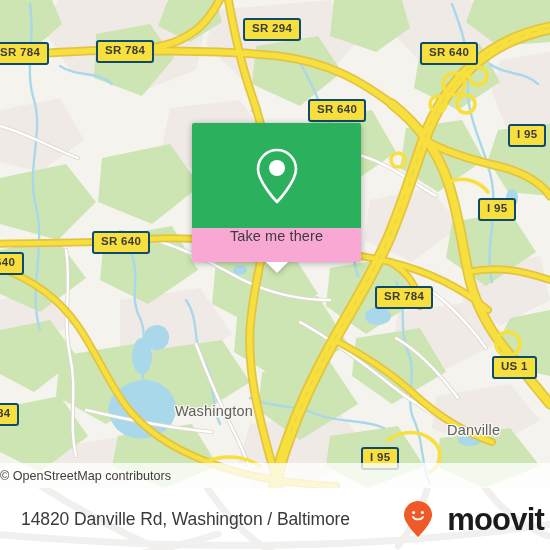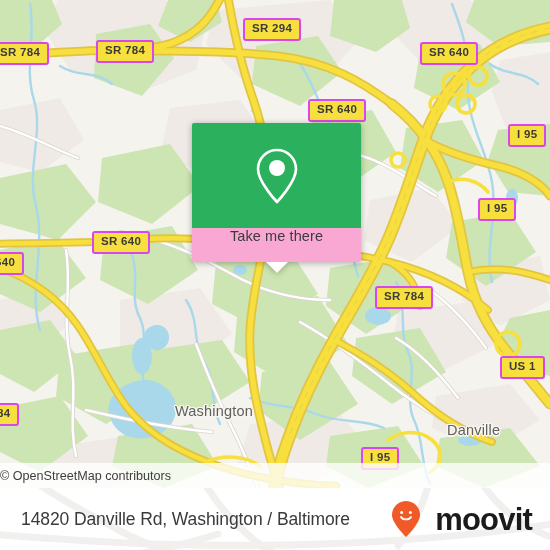--- a/index.html
+++ b/index.html
@@ -46,21 +46,21 @@
       1.5px 0 0 #f7f5f0, -1.5px 0 0 #f7f5f0,
       0 1.5px 0 #f7f5f0, 0 -1.5px 0 #f7f5f0,
       1px 1px 0 #f7f5f0, -1px -1px 0 #f7f5f0,
       1px -1px 0 #f7f5f0, -1px 1px 0 #f7f5f0;
   }
 
   
   .shield {
     position: absolute;
     background: #f7e03d;
-    border: 2px solid #d946ef;
+    border: 2px solid #0c4a6e;
     border-radius: 3px;
     color: #3c3b38;
     font-size: 11.5px;
     font-weight: bold;
     font-family: "Liberation Sans", sans-serif;
     line-height: 1;
     padding: 3px 7px 4px 7px;
     white-space: nowrap;
     letter-spacing: .3px;
     box-sizing: border-box;
@@ -132,21 +132,21 @@
     position: absolute;
     left: 0;
     top: 488px;
     width: 550px;
     height: 62px;
     background: #ffffff;
     display: flex;
     align-items: center;
     justify-content: space-between;
     box-sizing: border-box;
-    padding: 0 18px 0 21px;
+    padding: 0 6px 0 21px;
     overflow: hidden;
   }
   #footer-watermark {
     position: absolute;
     left: 0; top: 0;
     width: 550px; height: 62px;
     pointer-events: none;
   }
   #footer-address {
     position: relative;
@@ -340,21 +340,21 @@
     <div class="shield" style="left:-9px;  top:42px;">SR 784</div>
     <div class="shield" style="left:96px;  top:40px;">SR 784</div>
     <div class="shield" style="left:243px; top:18px;">SR 294</div>
     <div class="shield" style="left:308px; top:99px;">SR 640</div>
     <div class="shield" style="left:508px; top:124px;">I 95</div>
     <div class="shield" style="left:420px; top:42px;">SR 640</div>
     <div class="shield" style="left:478px; top:198px;">I 95</div>
     <div class="shield" style="left:92px;  top:231px;">SR 640</div>
     <div class="shield" style="left:-14px; top:252px;">640</div>
     <div class="shield" style="left:375px; top:286px;">SR 784</div>
-    <div class="shield" style="left:492px; top:356px;margin-left:8px;">US 1</div>
+    <div class="shield" style="left:492px; top:356px;">US 1</div>
     <div class="shield" style="left:-12px; top:403px;">84</div>
     <div class="shield" style="left:361px; top:447px;">I 95</div>
 
     <div id="popup">
       <div id="popup-head">
         <svg width="56" height="64" viewBox="0 0 56 64">
           <path d="M28 6 C17.5 6 9 14.5 9 25 C9 38 28 58 28 58 C28 58 47 38 47 25 C47 14.5 38.5 6 28 6 Z" fill="none" stroke="#ffffff" stroke-width="2.6" stroke-linejoin="round" stroke-linecap="round"></path>
           <circle cx="28" cy="24" r="8" fill="#ffffff"></circle>
         </svg>
       </div>

